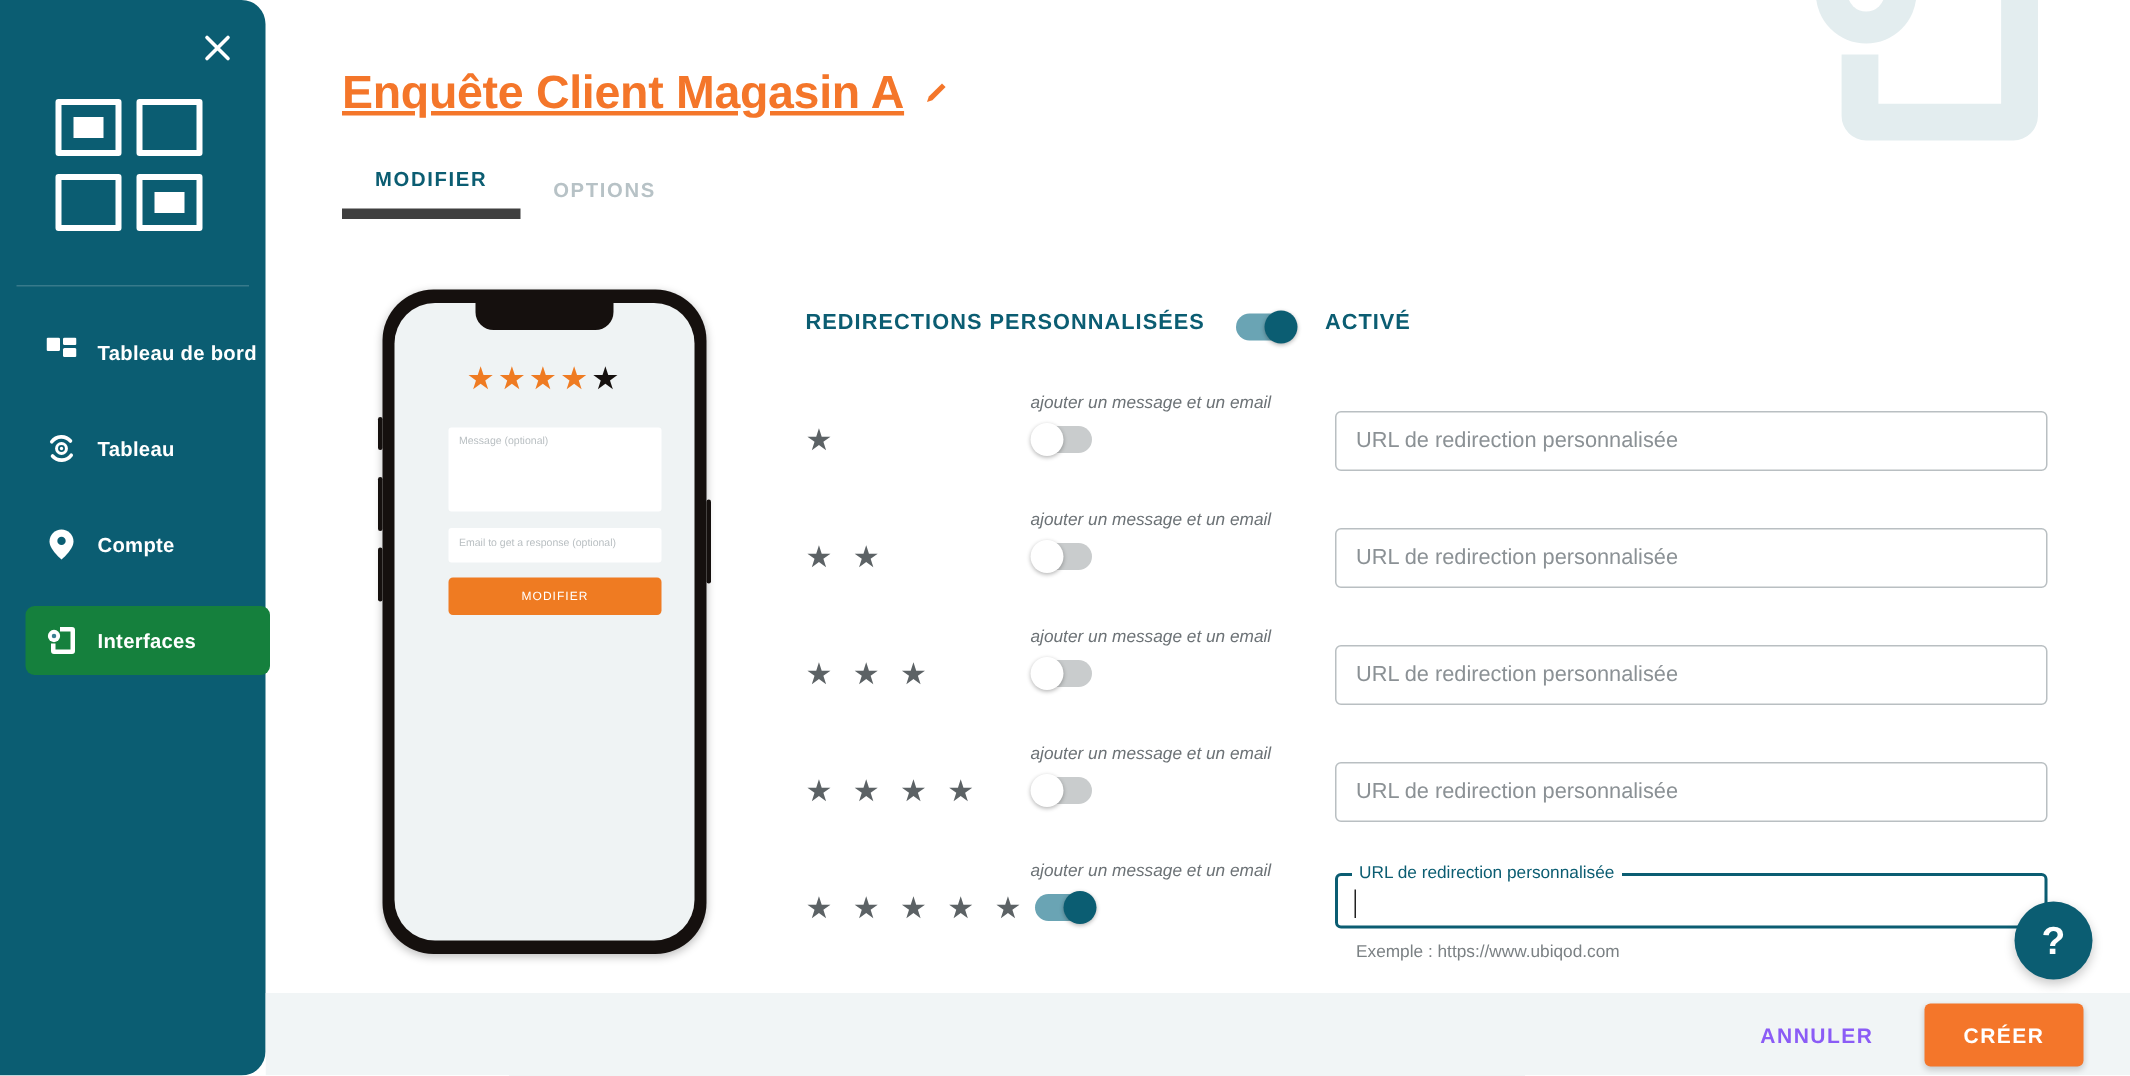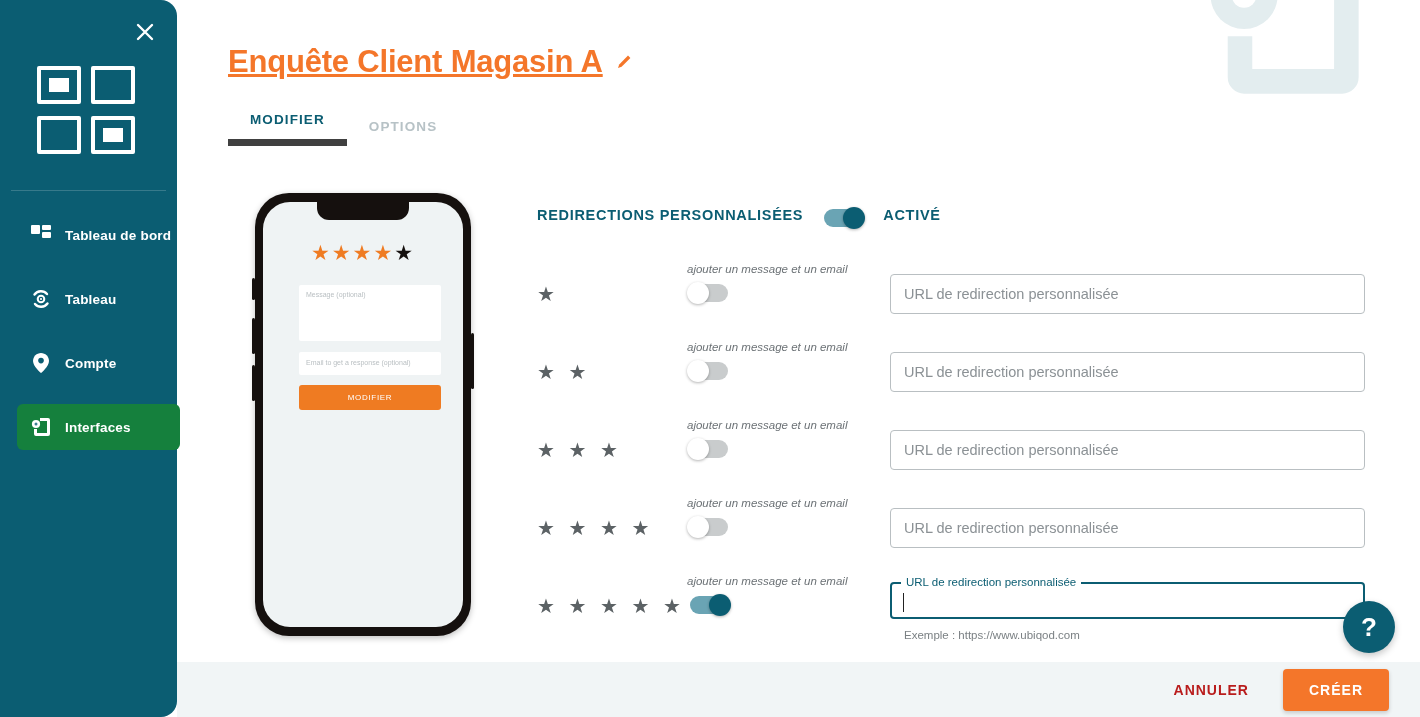--- a/index.html
+++ b/index.html
@@ -396,21 +396,21 @@
     display: flex;
     align-items: center;
     justify-content: flex-end;
     padding-right: 31px;
     gap: 28px;
     z-index: 35;
   }
   #cancel-button {
     background: none;
     border: none;
-    color: #b91c1c;
+    color: #8b5cf6;
     font-size: 14px;
     font-weight: bold;
     letter-spacing: 1px;
     cursor: pointer;
     padding: 10px 6px;
     font-family: "Liberation Sans", sans-serif;
   }
   #create-button {
     background: #f4762a;
     border: none;

